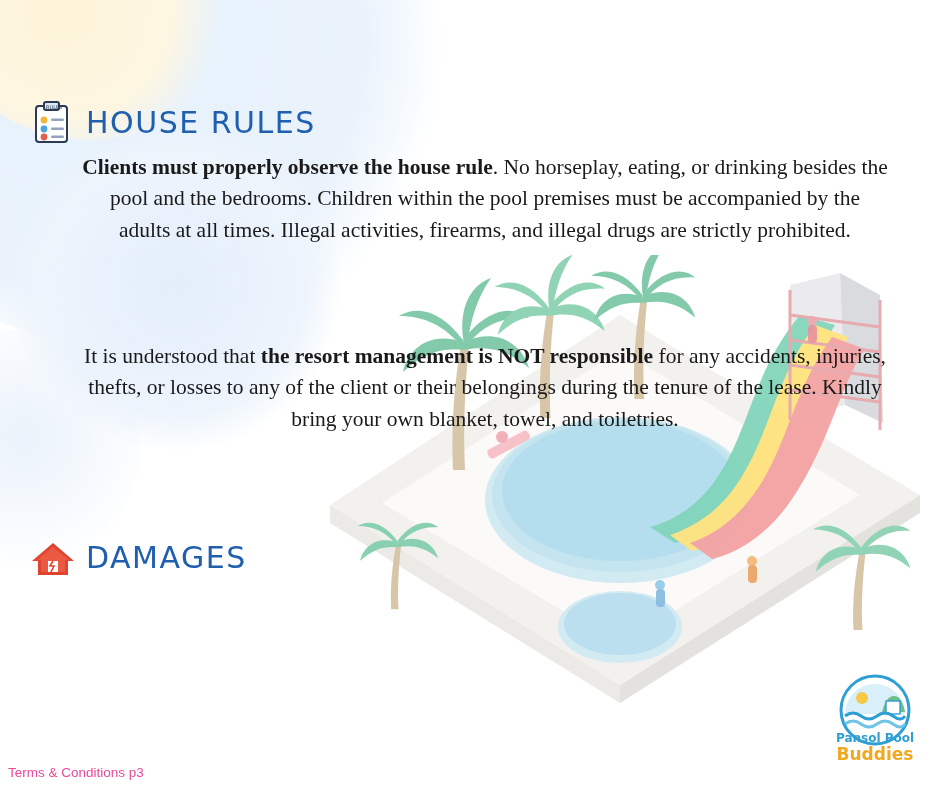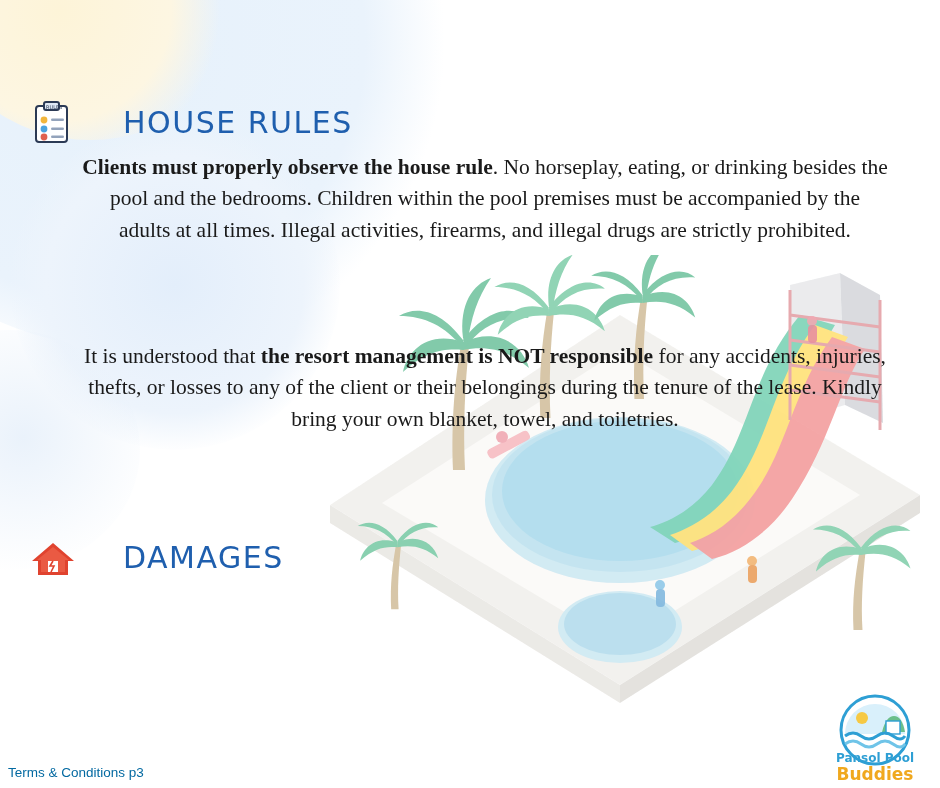--- a/index.html
+++ b/index.html
@@ -97,50 +97,49 @@
     position: relative;
   }
   .sec-title {
     font-family: "DejaVu Sans", sans-serif;
     font-size: 30px;
     letter-spacing: 1.5px;
     color: #1f5fae;
     font-weight: 400;
     line-height: 1;
     white-space: nowrap;
-    margin-left: 37px;
   }
   .sec-body {
     margin-top: 6px;
     padding-left: 52px;
     padding-right: 22px;
     font-size: 21.5px;
     line-height: 1.46;
     color: #1a1a1a;
     text-align: center;
   }
   .section-rules .sec-body { padding-left: 52px; }
   .sec-body b { font-weight: bold; }
 
   
   .footer-label {
     position: absolute;
     left: 8px;
     bottom: 8px;
     font-family: "Liberation Sans", sans-serif;
     font-size: 13.5px;
-    color: #0369a1;
+    color: #ec4899;
     z-index: 5;
   }
 
   
   .logo {
     position: absolute;
     right: 10px;
-    bottom: 4px;
+    bottom: 24px;
     width: 110px;
     height: 96px;
     z-index: 5;
   }
 </style>
 </head>
 <body>
 
 <div class="bg-layer">
   <div class="blob-blue"></div>

